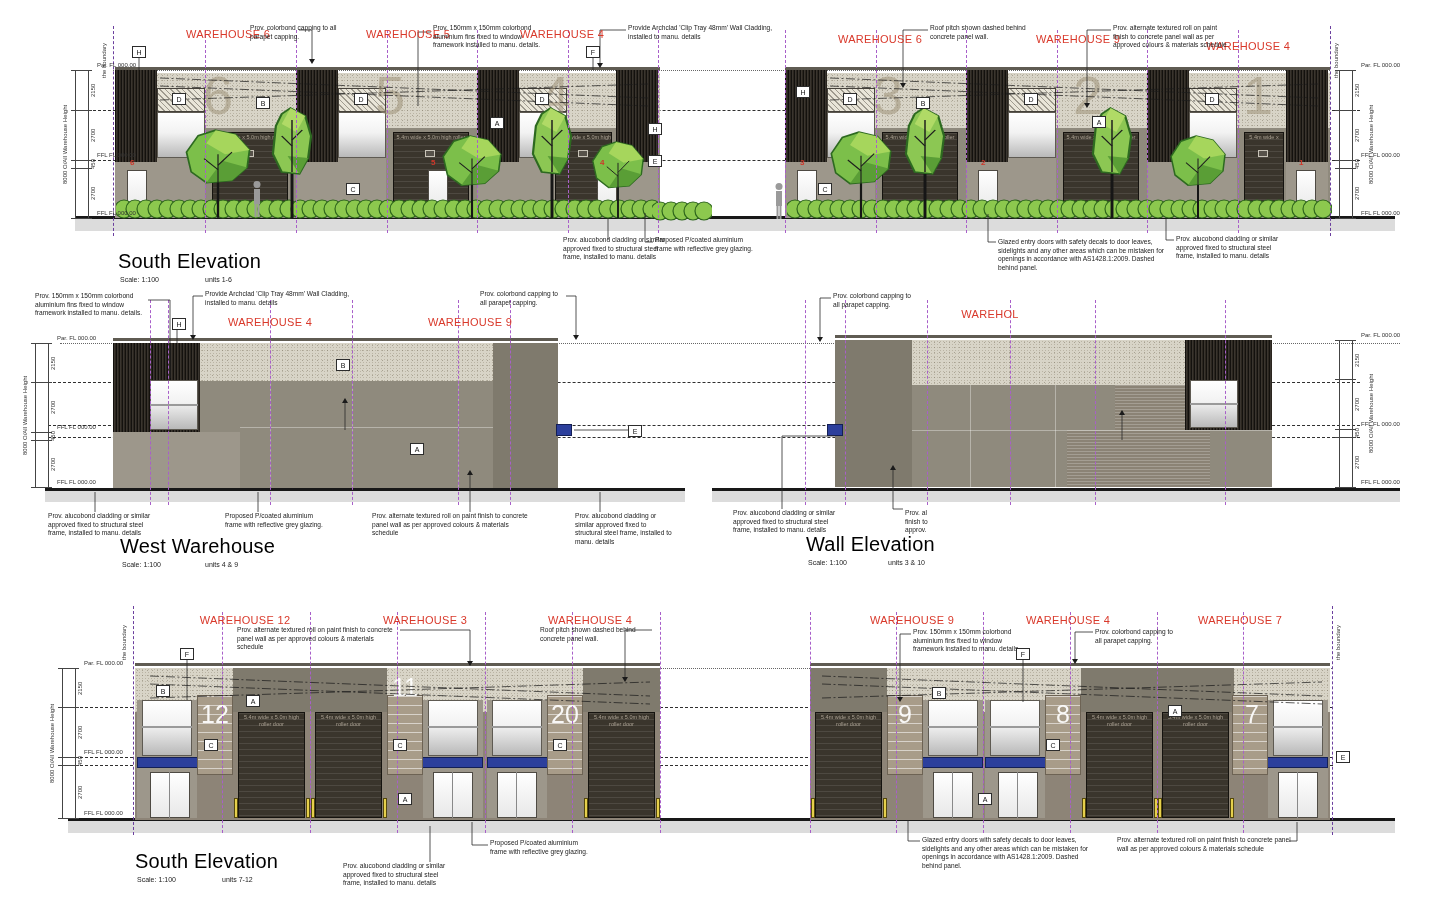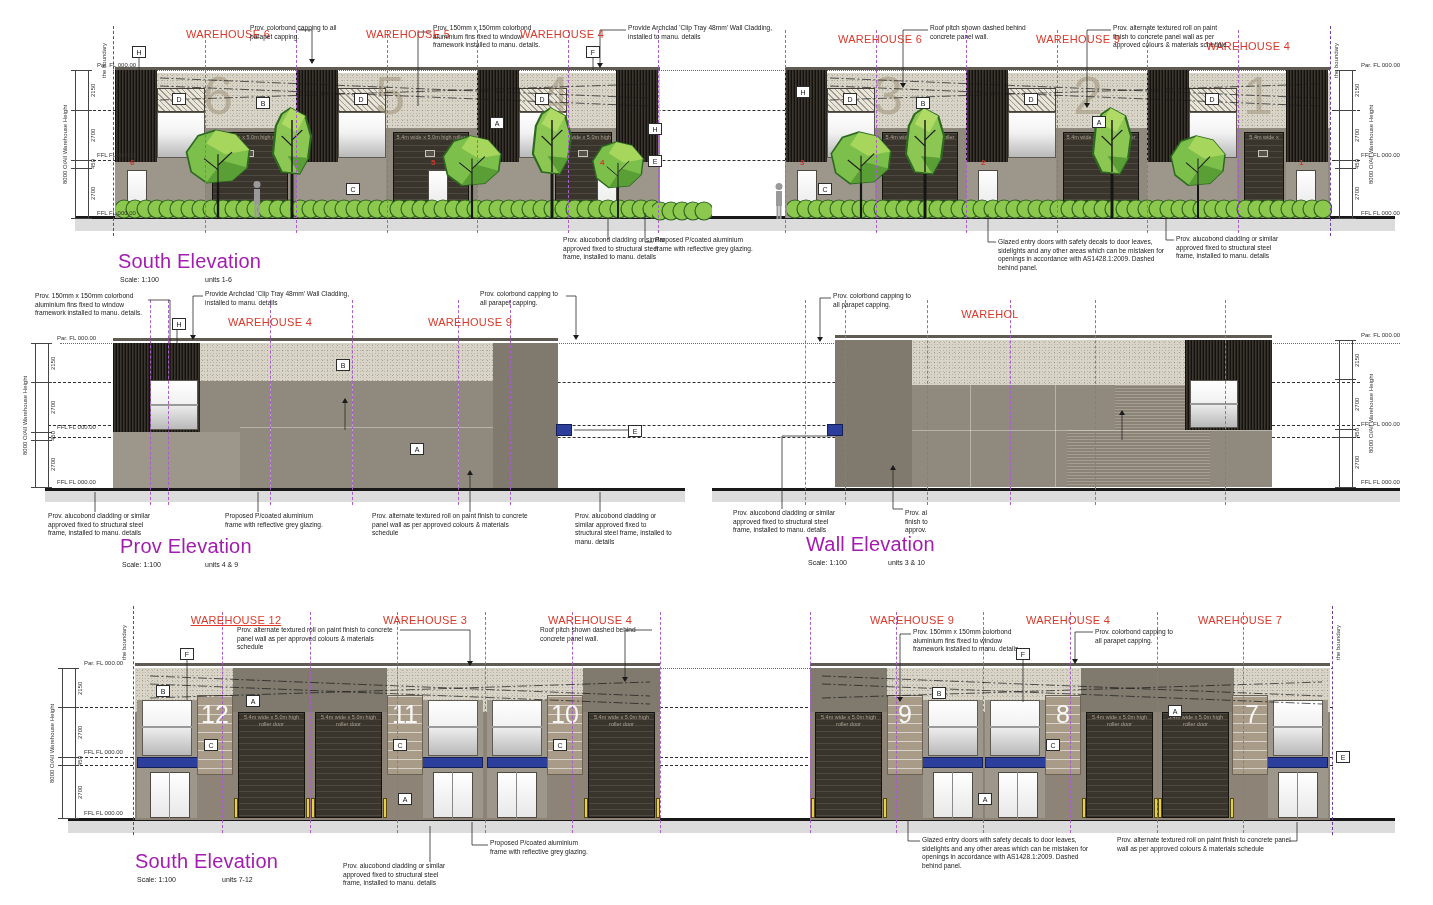--- a/index.html
+++ b/index.html
@@ -28,39 +28,39 @@
   .gline{border-left:1px dashed #a85fc9;width:0}
   .bnd{border-left:1px dashed #6b3f9e;width:0}
   .dashdot{border-top:1px dashed #2f2f2f;height:0}
   .dotted{border-top:1px dotted #666;height:0}
   .gl{background:#181818}
   .gb{background:#dcdcdc}
   .dl{background:#444}
   .tag{border:1px solid #2c2c2c;background:#fff;font-size:7px;line-height:11px;width:14px;height:12px;text-align:center;color:#111}
   .wh{color:#d9392b;font-size:11px;white-space:nowrap;transform:translateX(-50%);letter-spacing:.3px}
   .note{font-size:6.6px;color:#222;line-height:1.32;white-space:pre-line}
-  .title{font-size:20px;color:#a21caf;letter-spacing:.2px}
+  .title{font-size:20px;color:#000000;letter-spacing:.2px}
   .sub{font-size:7px;color:#222;white-space:nowrap}
   .dt{font-size:6px;color:#333;white-space:nowrap}
   .vt{writing-mode:vertical-rl;transform:rotate(180deg);text-align:center}
   .ghost{color:rgba(158,146,120,.55);font-size:54px;line-height:1;transform:translateX(-50%)}
   .bignum{color:rgba(255,255,255,.92);font-size:25px;line-height:1;transform:translateX(-50%)}
   .rednum{color:#cf372a;font-size:8px;font-weight:bold}
   .rlab{font-size:5.5px;color:#aaa193;text-align:center;line-height:1.2;overflow:hidden}
 </style>
 </head>
 <body>
 
 <div class="canvas" id="cv">
 
   <div class="abs title ink" style="left:118px;top:250px">South Elevation</div>
   <div class="abs sub ink" style="left:120px;top:276px">Scale: 1:100</div>
   <div class="abs sub ink" style="left:205px;top:276px">units 1-6</div>
 
-  <div class="abs title ink" style="left:120px;top:535px">Prov Elevation</div>
+  <div class="abs title ink" style="left:120px;top:535px">West Warehouse</div>
   <div class="abs sub ink" style="left:122px;top:561px">Scale: 1:100</div>
   <div class="abs sub ink" style="left:205px;top:561px">units 4 &amp; 9</div>
 
   <div class="abs title ink" style="left:806px;top:533px">Wall Elevation</div>
   <div class="abs sub ink" style="left:808px;top:559px">Scale: 1:100</div>
   <div class="abs sub ink" style="left:888px;top:559px">units 3 &amp; 10</div>
 
   <div class="abs title ink" style="left:135px;top:850px">South Elevation</div>
   <div class="abs sub ink" style="left:137px;top:876px">Scale: 1:100</div>
   <div class="abs sub ink" style="left:222px;top:876px">units 7-12</div>
@@ -285,41 +285,41 @@
     <div class="abs bollard bld" style="left: 1230px; top: 798px; width: 4px; height: 20px;"></div>
     <div class="abs wh ink" style="left: 228px; top: 28px;">WAREHOUSE 6</div>
     <div class="abs wh ink" style="left: 408px; top: 28px;">WAREHOUSE 5</div>
     <div class="abs wh ink" style="left: 562px; top: 28px;">WAREHOUSE 4</div>
     <div class="abs wh ink" style="left: 880px; top: 33px;">WAREHOUSE 6</div>
     <div class="abs wh ink" style="left: 1078px; top: 33px;">WAREHOUSE 9</div>
     <div class="abs wh ink" style="left: 1248px; top: 40px;">WAREHOUSE 4</div>
     <div class="abs wh ink" style="left: 270px; top: 316px;">WAREHOUSE 4</div>
     <div class="abs wh ink" style="left: 470px; top: 316px;">WAREHOUSE 9</div>
     <div class="abs wh ink" style="left: 990px; top: 308px;">WAREHOL</div>
-    <div class="abs wh ink" style="left: 236px; top: 614px; text-decoration: underline;">WAREHOUSE 12</div>
+    <div class="abs wh ink" style="left: 245px; top: 614px;">WAREHOUSE 12</div>
     <div class="abs wh ink" style="left: 425px; top: 614px;">WAREHOUSE 3</div>
     <div class="abs wh ink" style="left: 590px; top: 614px;">WAREHOUSE 4</div>
     <div class="abs wh ink" style="left: 912px; top: 614px;">WAREHOUSE 9</div>
     <div class="abs wh ink" style="left: 1068px; top: 614px;">WAREHOUSE 4</div>
     <div class="abs wh ink" style="left: 1240px; top: 614px;">WAREHOUSE 7</div>
     <div class="abs ghost bld" style="left: 218px; top: 68px;">6</div>
     <div class="abs ghost bld" style="left: 390px; top: 68px;">5</div>
     <div class="abs ghost bld" style="left: 555px; top: 68px;">4</div>
     <div class="abs ghost bld" style="left: 888px; top: 68px;">3</div>
     <div class="abs ghost bld" style="left: 1088px; top: 68px;">2</div>
     <div class="abs ghost bld" style="left: 1258px; top: 68px;">1</div>
     <div class="abs rednum ink" style="left: 130px; top: 158px;">6</div>
     <div class="abs rednum ink" style="left: 431px; top: 158px;">5</div>
     <div class="abs rednum ink" style="left: 600px; top: 158px;">4</div>
     <div class="abs rednum ink" style="left: 800px; top: 158px;">3</div>
     <div class="abs rednum ink" style="left: 981px; top: 158px;">2</div>
     <div class="abs rednum ink" style="left: 1299px; top: 158px;">1</div>
     <div class="abs bignum bld" style="left: 215px; top: 702px;">12</div>
-    <div class="abs bignum bld" style="left: 405px; top: 702px;">11</div>
-    <div class="abs bignum bld" style="left: 565px; top: 702px;">10</div>
+    <div class="abs bignum bld" style="left: 405px; top: 675px;">11</div>
+    <div class="abs bignum bld" style="left: 565px; top: 702px;">20</div>
     <div class="abs bignum bld" style="left: 905px; top: 702px;">9</div>
     <div class="abs bignum bld" style="left: 1063px; top: 702px;">8</div>
     <div class="abs bignum bld" style="left: 1252px; top: 702px;">7</div>
     <div class="abs rlab bld" style="left: 212px; top: 134px; width: 76px; height: 8px;">5.4m wide x 5.0m high roller door</div>
     <div class="abs rlab bld" style="left: 393px; top: 134px; width: 76px; height: 8px;">5.4m wide x 5.0m high roller door</div>
     <div class="abs rlab bld" style="left: 555px; top: 134px; width: 57px; height: 8px;">5.4m wide x 5.0m high roller door</div>
     <div class="abs rlab bld" style="left: 882px; top: 134px; width: 76px; height: 8px;">5.4m wide x 5.0m high roller door</div>
     <div class="abs rlab bld" style="left: 1063px; top: 134px; width: 76px; height: 8px;">5.4m wide x 5.0m high roller door</div>
     <div class="abs rlab bld" style="left: 1244px; top: 134px; width: 40px; height: 8px;">5.4m wide x 5.0m high roller door</div>
     <div class="abs rlab bld" style="left: 238px; top: 714px; width: 67px; height: 14px;">5.4m wide x 5.0m high roller door</div>

